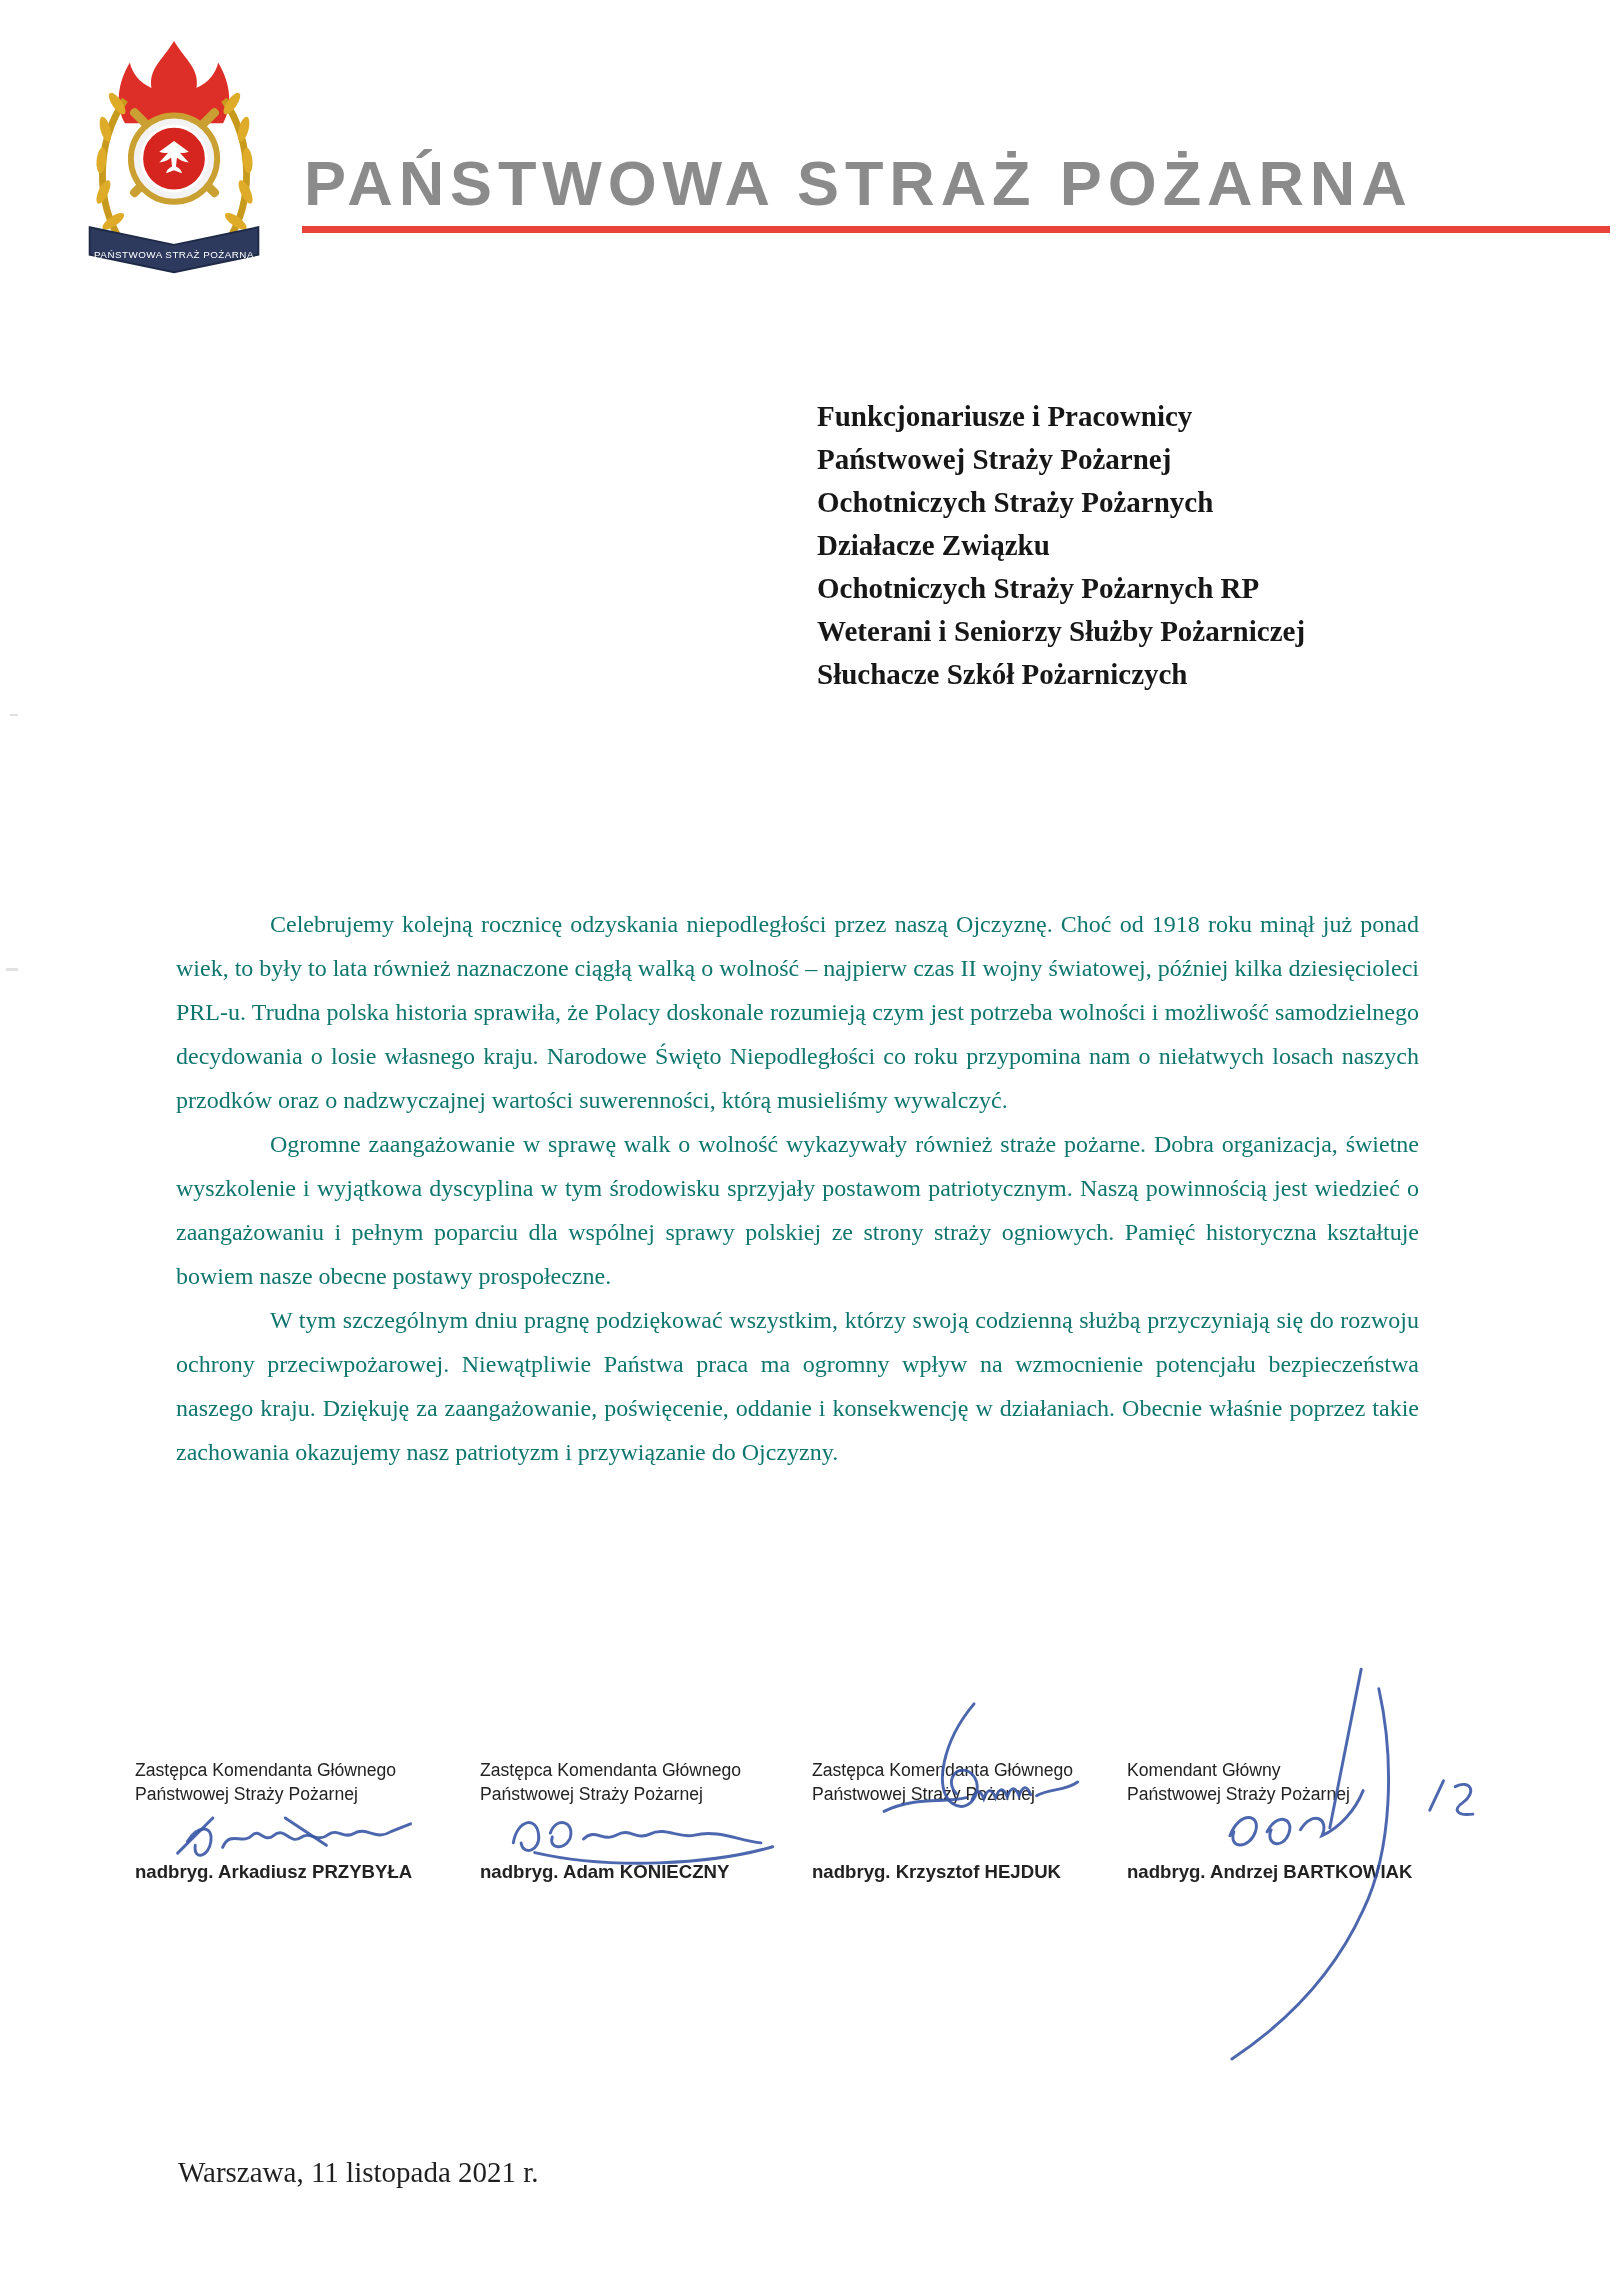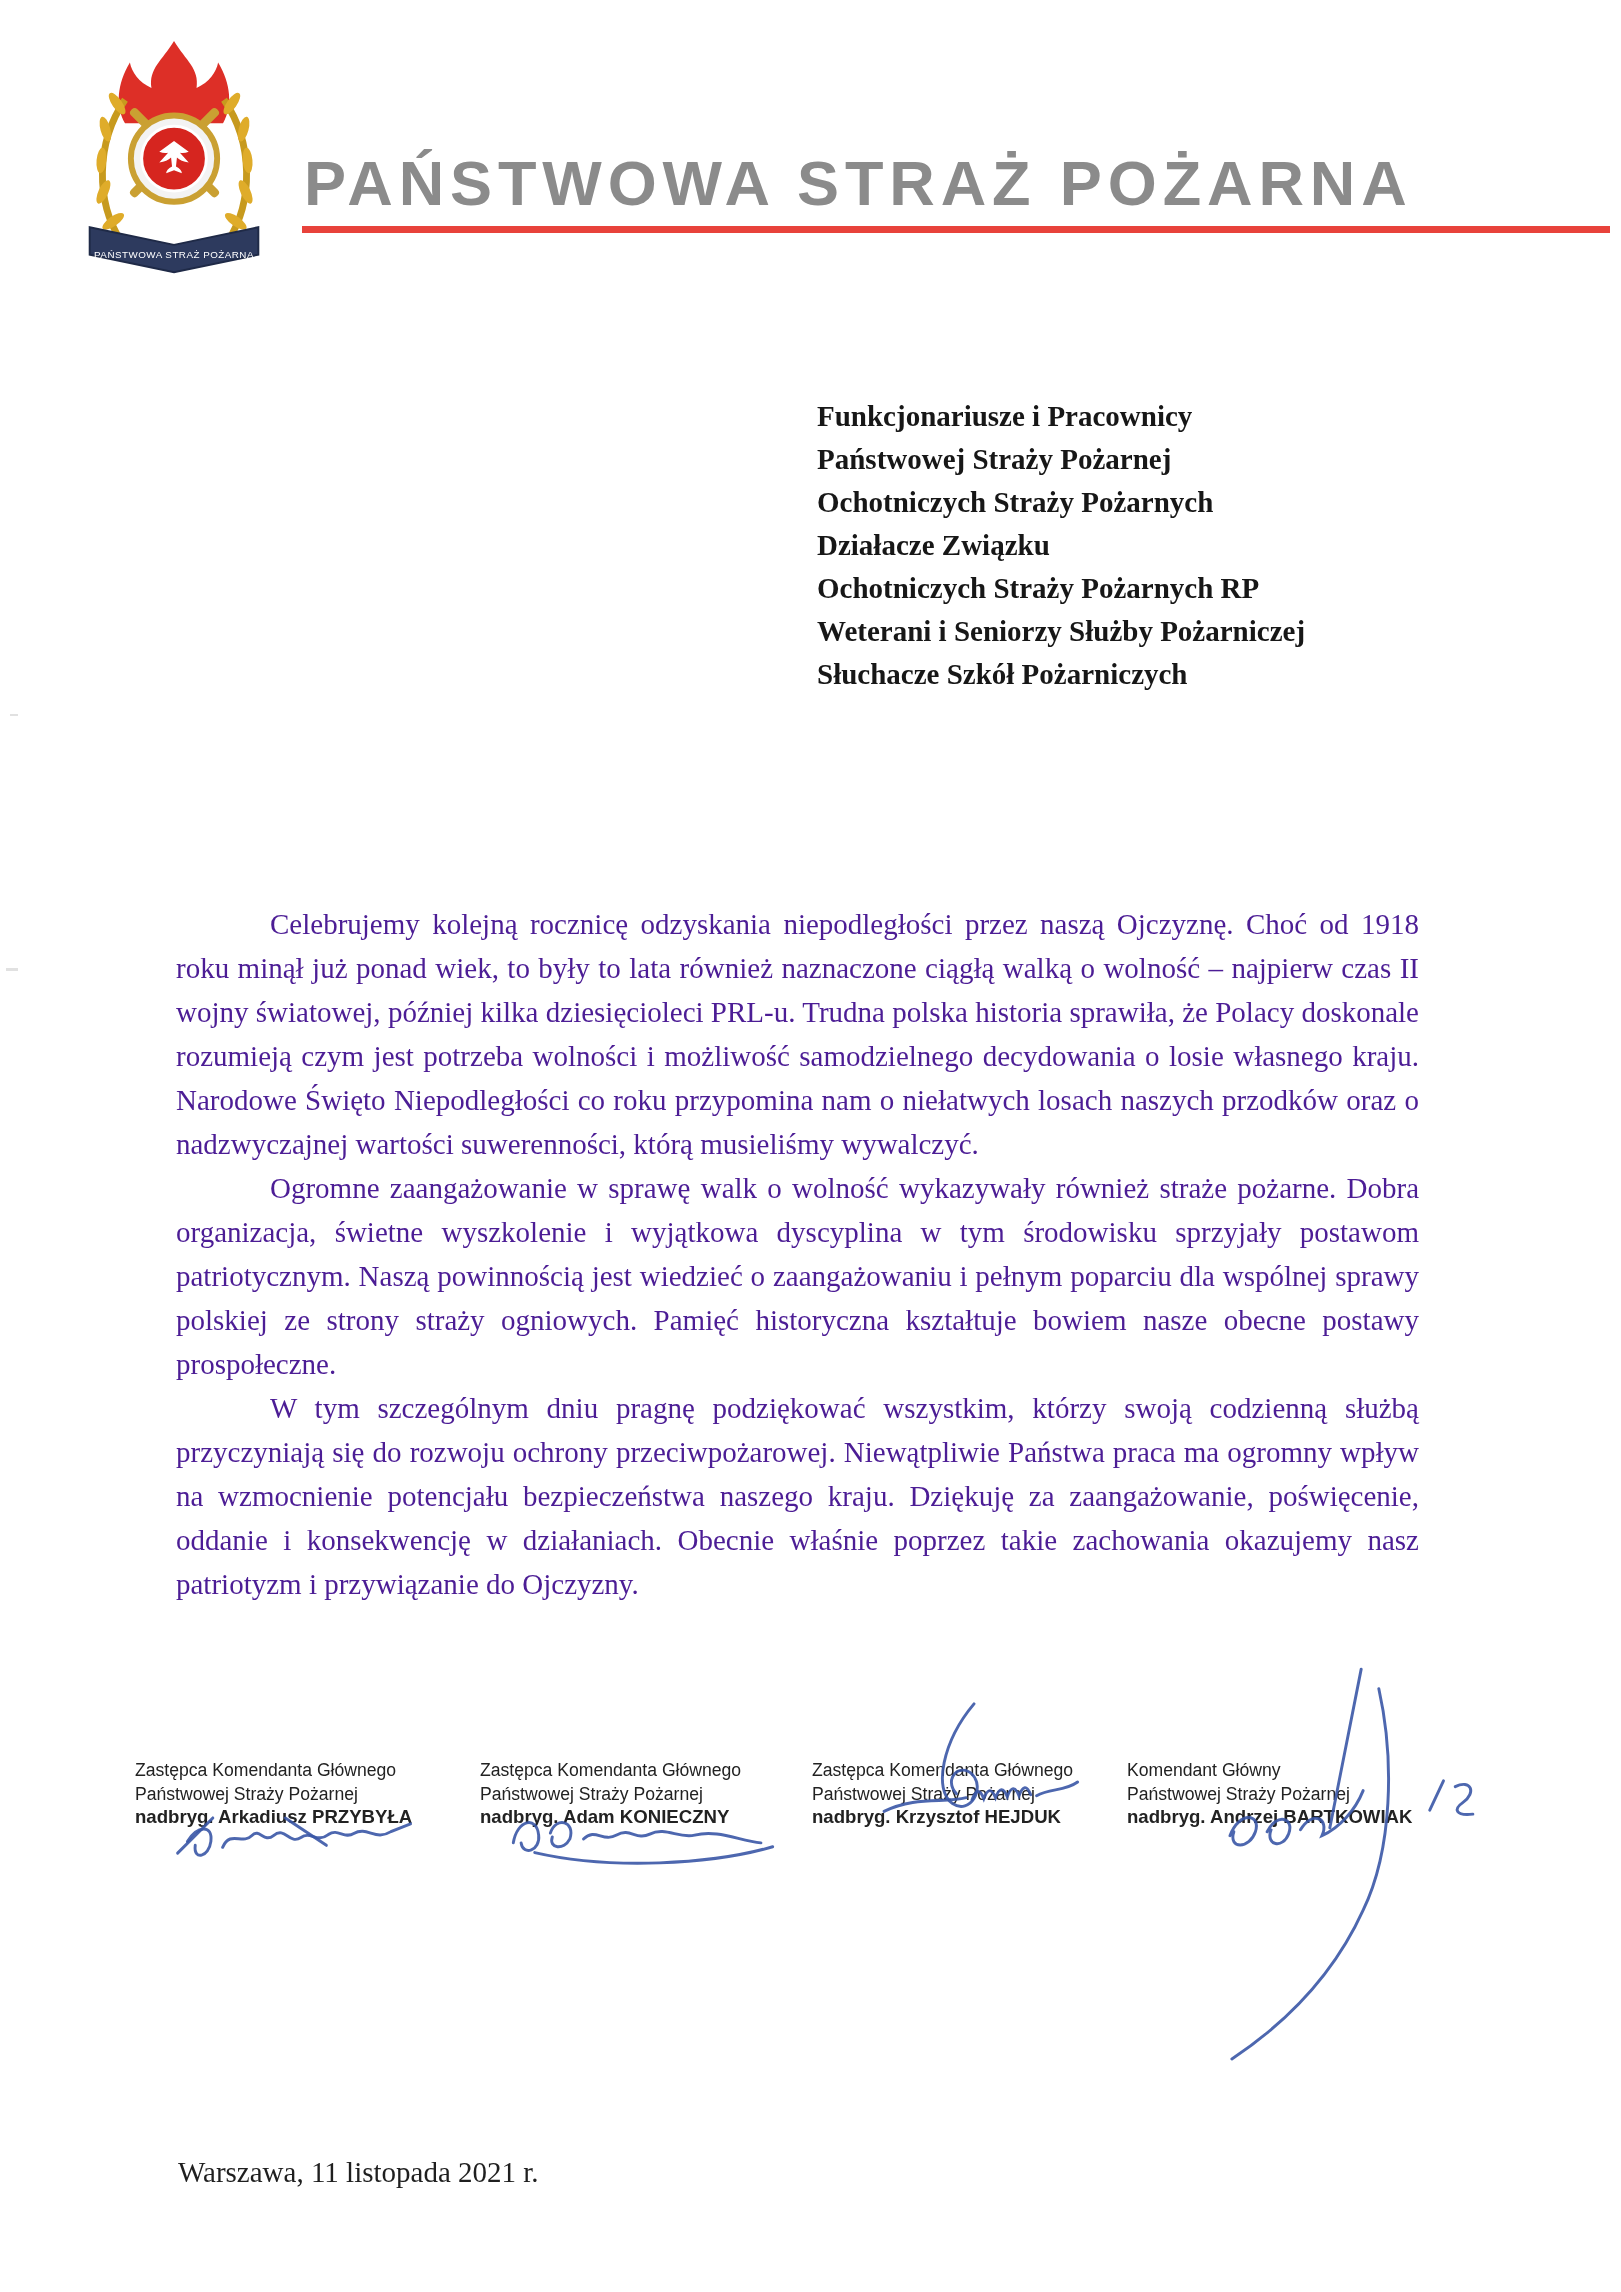--- a/index.html
+++ b/index.html
@@ -32,32 +32,32 @@
   
   .addressees {
     position:absolute; left:817px; top:395px;
     font-weight:700; font-size:29px; line-height:43px;
     color:#171717;
   }
 
   
   .body-text {
     position:absolute; left:176px; top:902px; width:1243px;
-    font-size:29px; line-height:44px; text-align:justify;
-    color:#4c1d95;
+    font-size:24px; line-height:44px; text-align:justify;
+    color:#0f766e;
   }
   .body-text p { text-indent:94px; margin:0; }
 
   
   .sig-col {
     position:absolute; top:1759px; width:323px; text-align:left;
     font-family:"Liberation Sans", sans-serif; color:#222222;
   }
   .sig-col .t  { font-size:17.6px; line-height:23.5px; }
-  .sig-col .name { font-size:18.6px; font-weight:700; white-space:nowrap; }
+  .sig-col .name { margin-top:55px; font-size:18.6px; font-weight:700; white-space:nowrap; }
   .sig-col svg.sig { position:absolute; overflow:visible; pointer-events:none; }
   .sig-stroke { fill:none; stroke:#3a56a6; stroke-width:3; stroke-linecap:round; opacity:.9; }
 
   
   .place-date {
     position:absolute; left:178px; top:2129px;
     font-size:29px; color:#1f1f1f;margin-top:27px;
   }
 
   

